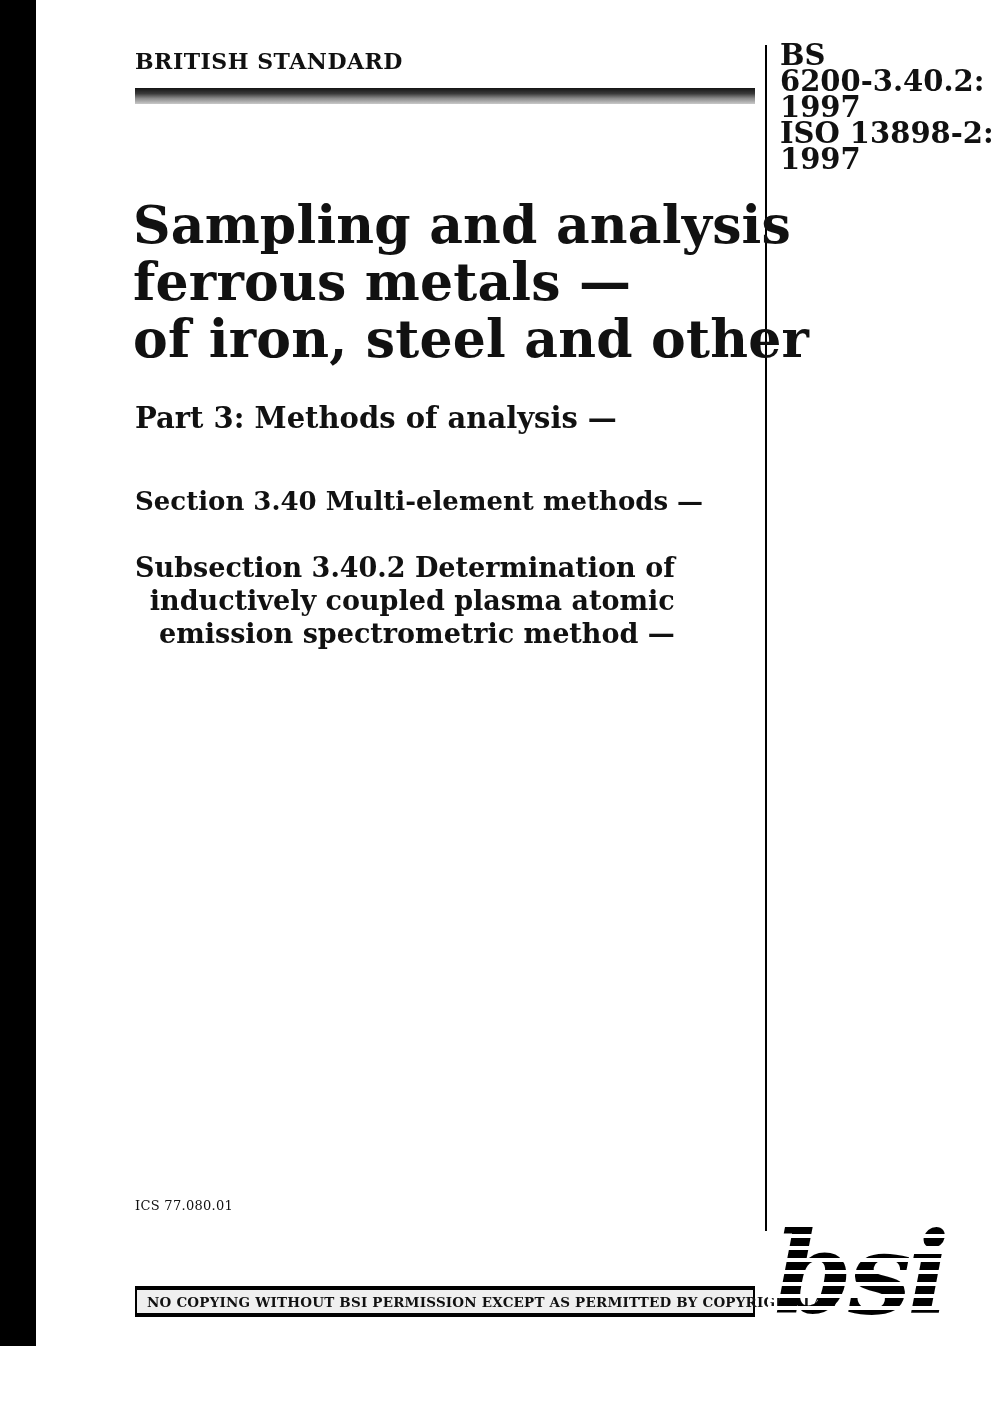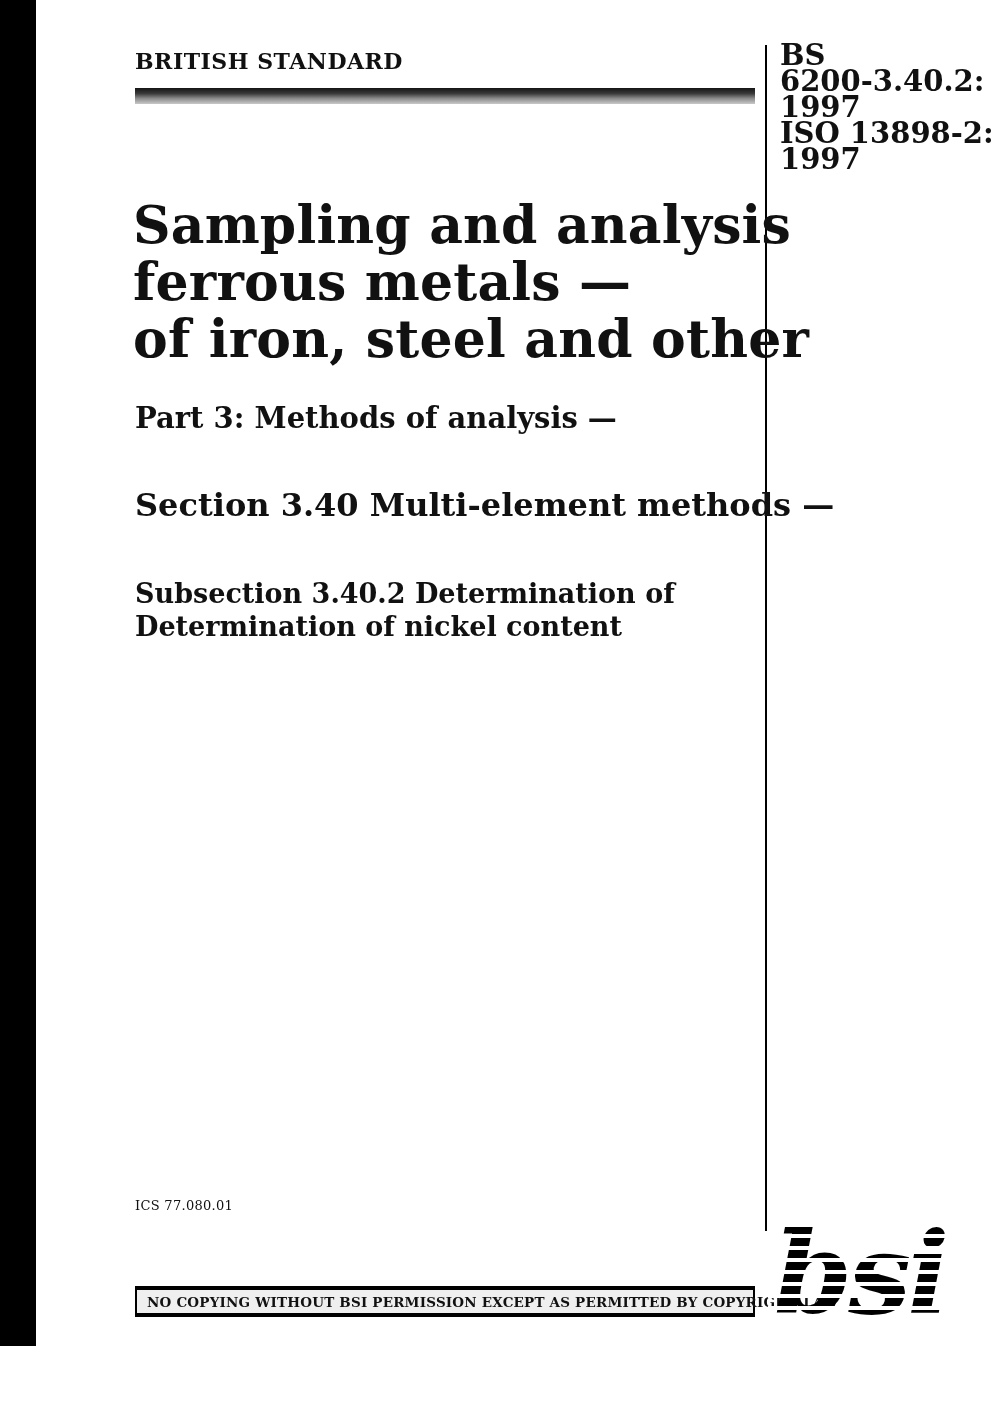--- a/index.html
+++ b/index.html
@@ -73,32 +73,33 @@
     left: 135px;
     top: 401px;
     font-size: 29px;
     font-weight: bold;
     white-space: nowrap;
   }
   .section-line {
     position: absolute;
     left: 135px;
     top: 486px;
-    font-size: 32px;
+    font-size: 26px;
     font-weight: bold;
     white-space: nowrap;
   }
   .subsection-block {
     position: absolute;
     left: 135px;
-    top: 577px;
+    top: 551px;
     font-size: 27px;
     font-weight: bold;
     line-height: 33px;
     white-space: nowrap;
+    text-align: right;
   }
   .ics-label {
     position: absolute;
     left: 135px;
     top: 1198px;
     font-size: 13px;
     letter-spacing: 0.3px;
   }
   .copyright-bar {
     position: absolute;
@@ -179,21 +180,22 @@
     <div>ferrous metals —</div>
     <div>of iron, steel and other</div>
   </div>
 
   <div class="part-line">Part 3: Methods of analysis —</div>
 
   <div class="section-line">Section 3.40 Multi-element methods —</div>
 
   <div class="subsection-block">
     <div>Subsection 3.40.2 Determination of</div>
-    <div>Determination of nickel content</div>
+    <div>inductively coupled plasma atomic</div>
+    <div>emission spectrometric method —</div>
   </div>
 
   <div class="ics-label">ICS 77.080.01</div>
 
   <div class="copyright-bar">
     <span>NO COPYING WITHOUT BSI PERMISSION EXCEPT AS PERMITTED BY COPYRIGHT LAW</span>
   </div>
 
   <div class="bsi-logo">
     <div class="logo-text">bsi</div>

